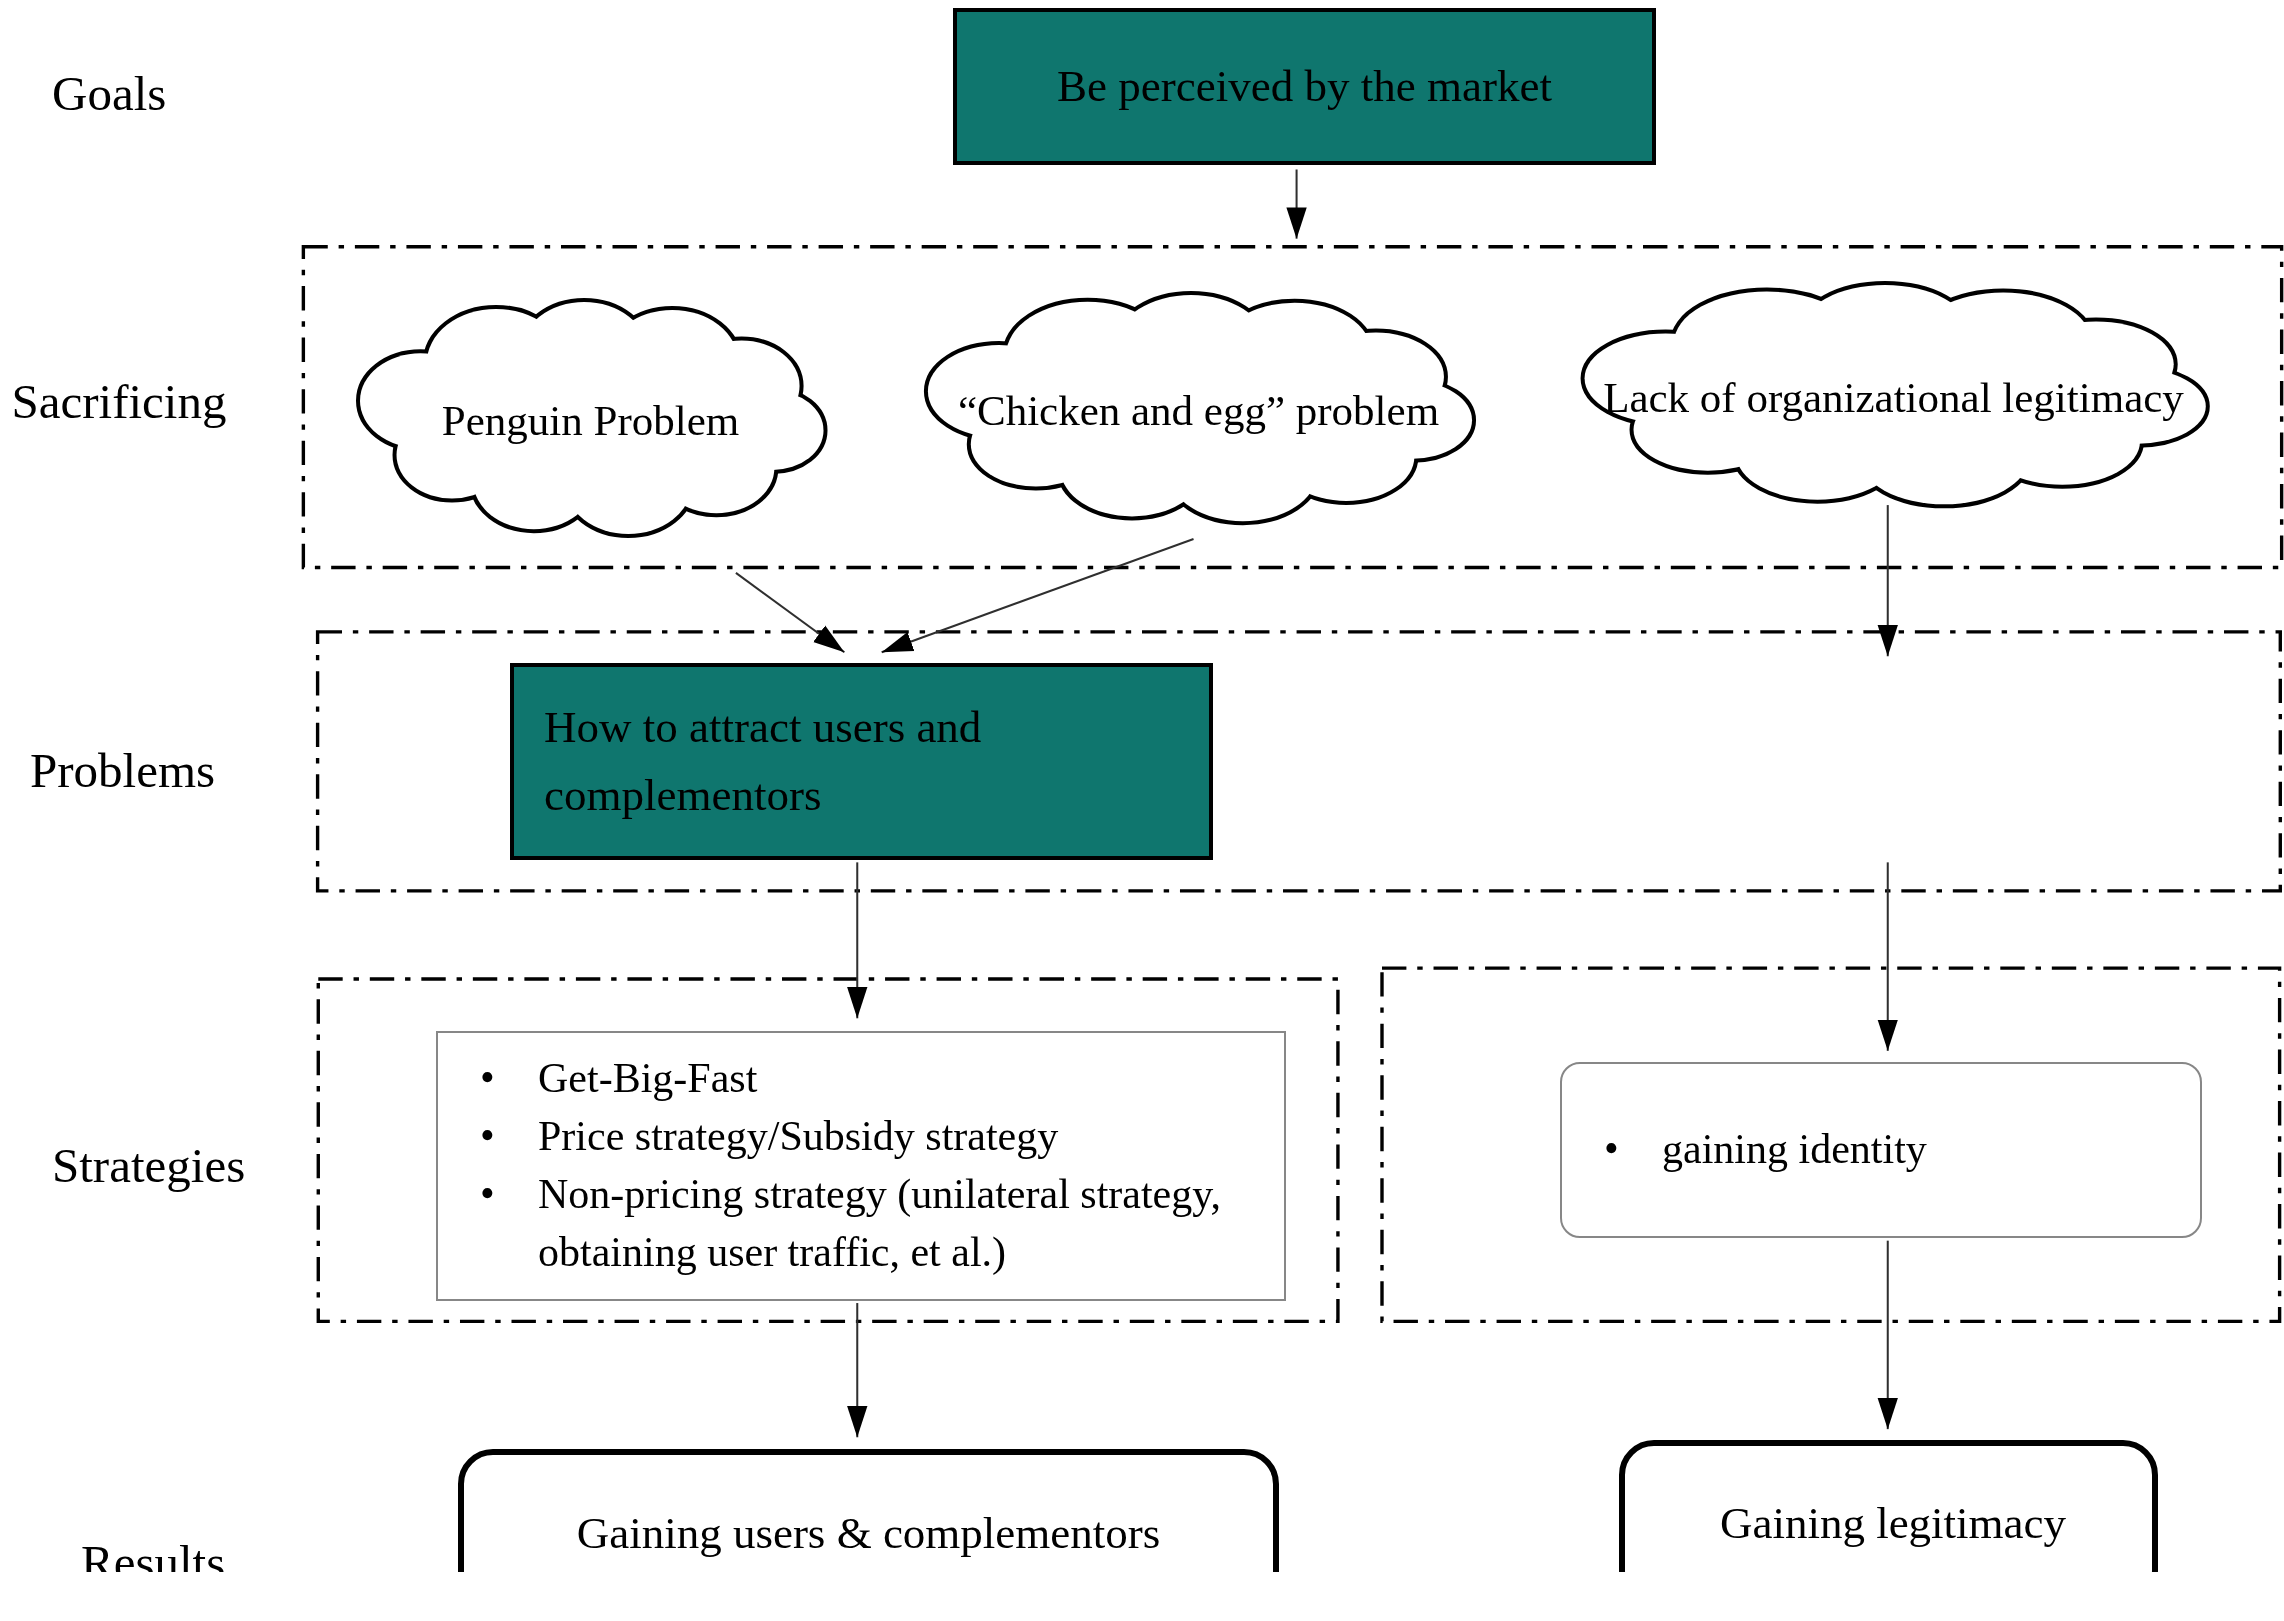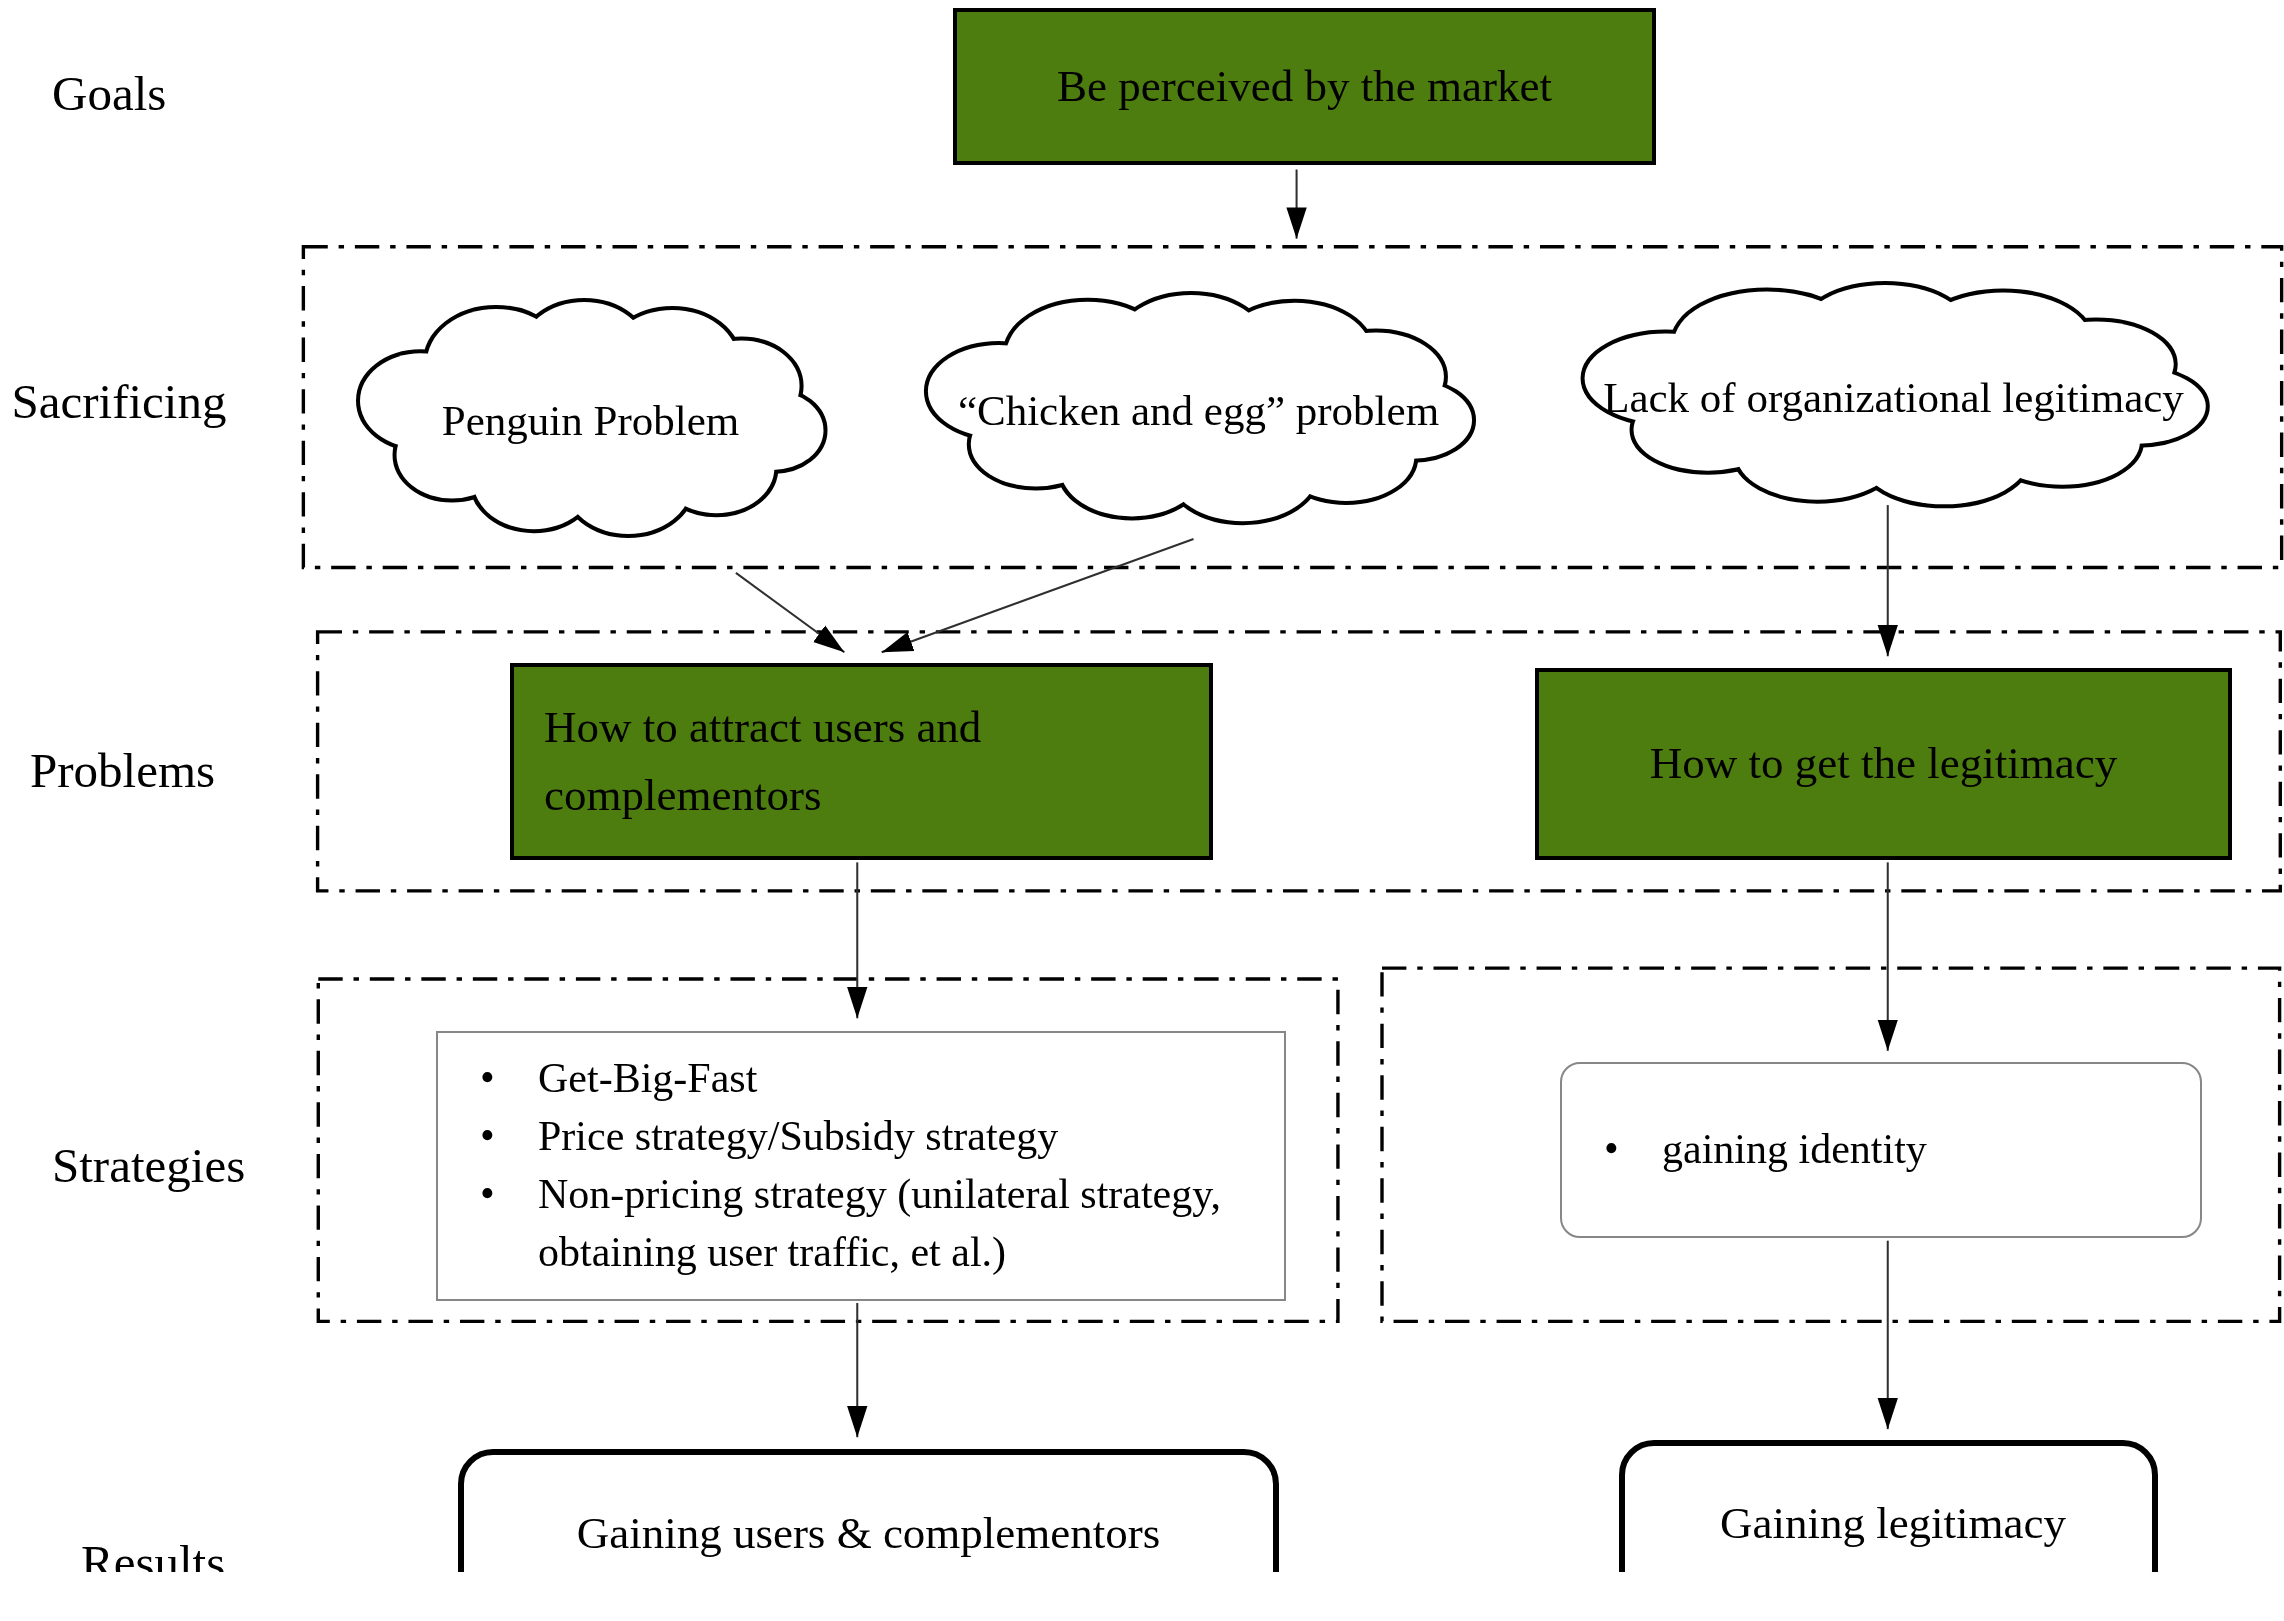--- a/index.html
+++ b/index.html
@@ -22,21 +22,21 @@
   }
   .lbl-goals{left:52px;top:65px;}
   .lbl-challenges{left:11.5px;top:373px;}
   .lbl-problems{left:30px;top:742px;}
   .lbl-strategies{left:52px;top:1137px;}
   .lbl-results{left:81px;top:1534px;}
 
   .box{
     position:absolute;
     box-sizing:border-box;
-    background:#4d7c0f;
+    background:#0f766e;
     border:4.7px solid #000;
     display:flex;align-items:center;
     font-size:45px;
     line-height:1.5;
   }
   .goal-box{
     left:953px;top:8.1px;width:703px;height:157px;
     justify-content:center;text-align:center;
   }
   .prob-left{
@@ -217,23 +217,20 @@
         <circle cx="100" cy="155" r="44"></circle>
         <ellipse cx="215" cy="120" rx="155" ry="70"></ellipse>
       </g>
     </svg>
     <div class="cloud-text">Lack of organizational legitimacy</div>
   </div>
 
   <div class="box prob-left">
     <span>How to attract users and complementors</span>
   </div>
-  <div class="box prob-right">
-    <span>How to get the legitimacy</span>
-  </div>
 
   <div class="strat strat-left">
     <ul>
       <li>Get-Big-Fast</li>
       <li>Price strategy/Subsidy strategy</li>
       <li>Non-pricing strategy (unilateral strategy, obtaining user traffic, et al.)</li>
     </ul>
   </div>
   <div class="strat strat-right">
     <ul>

